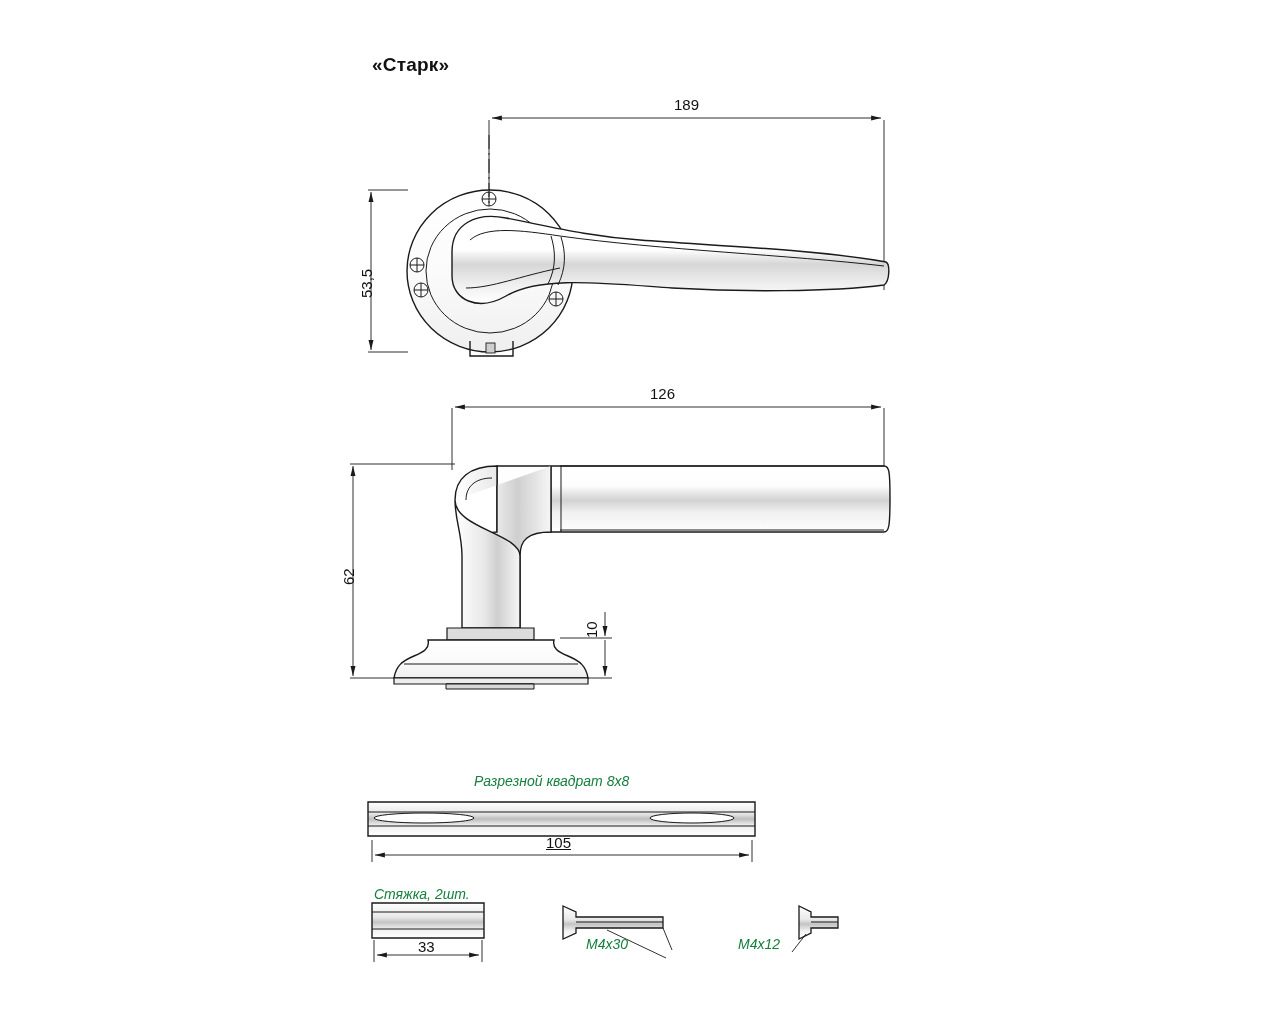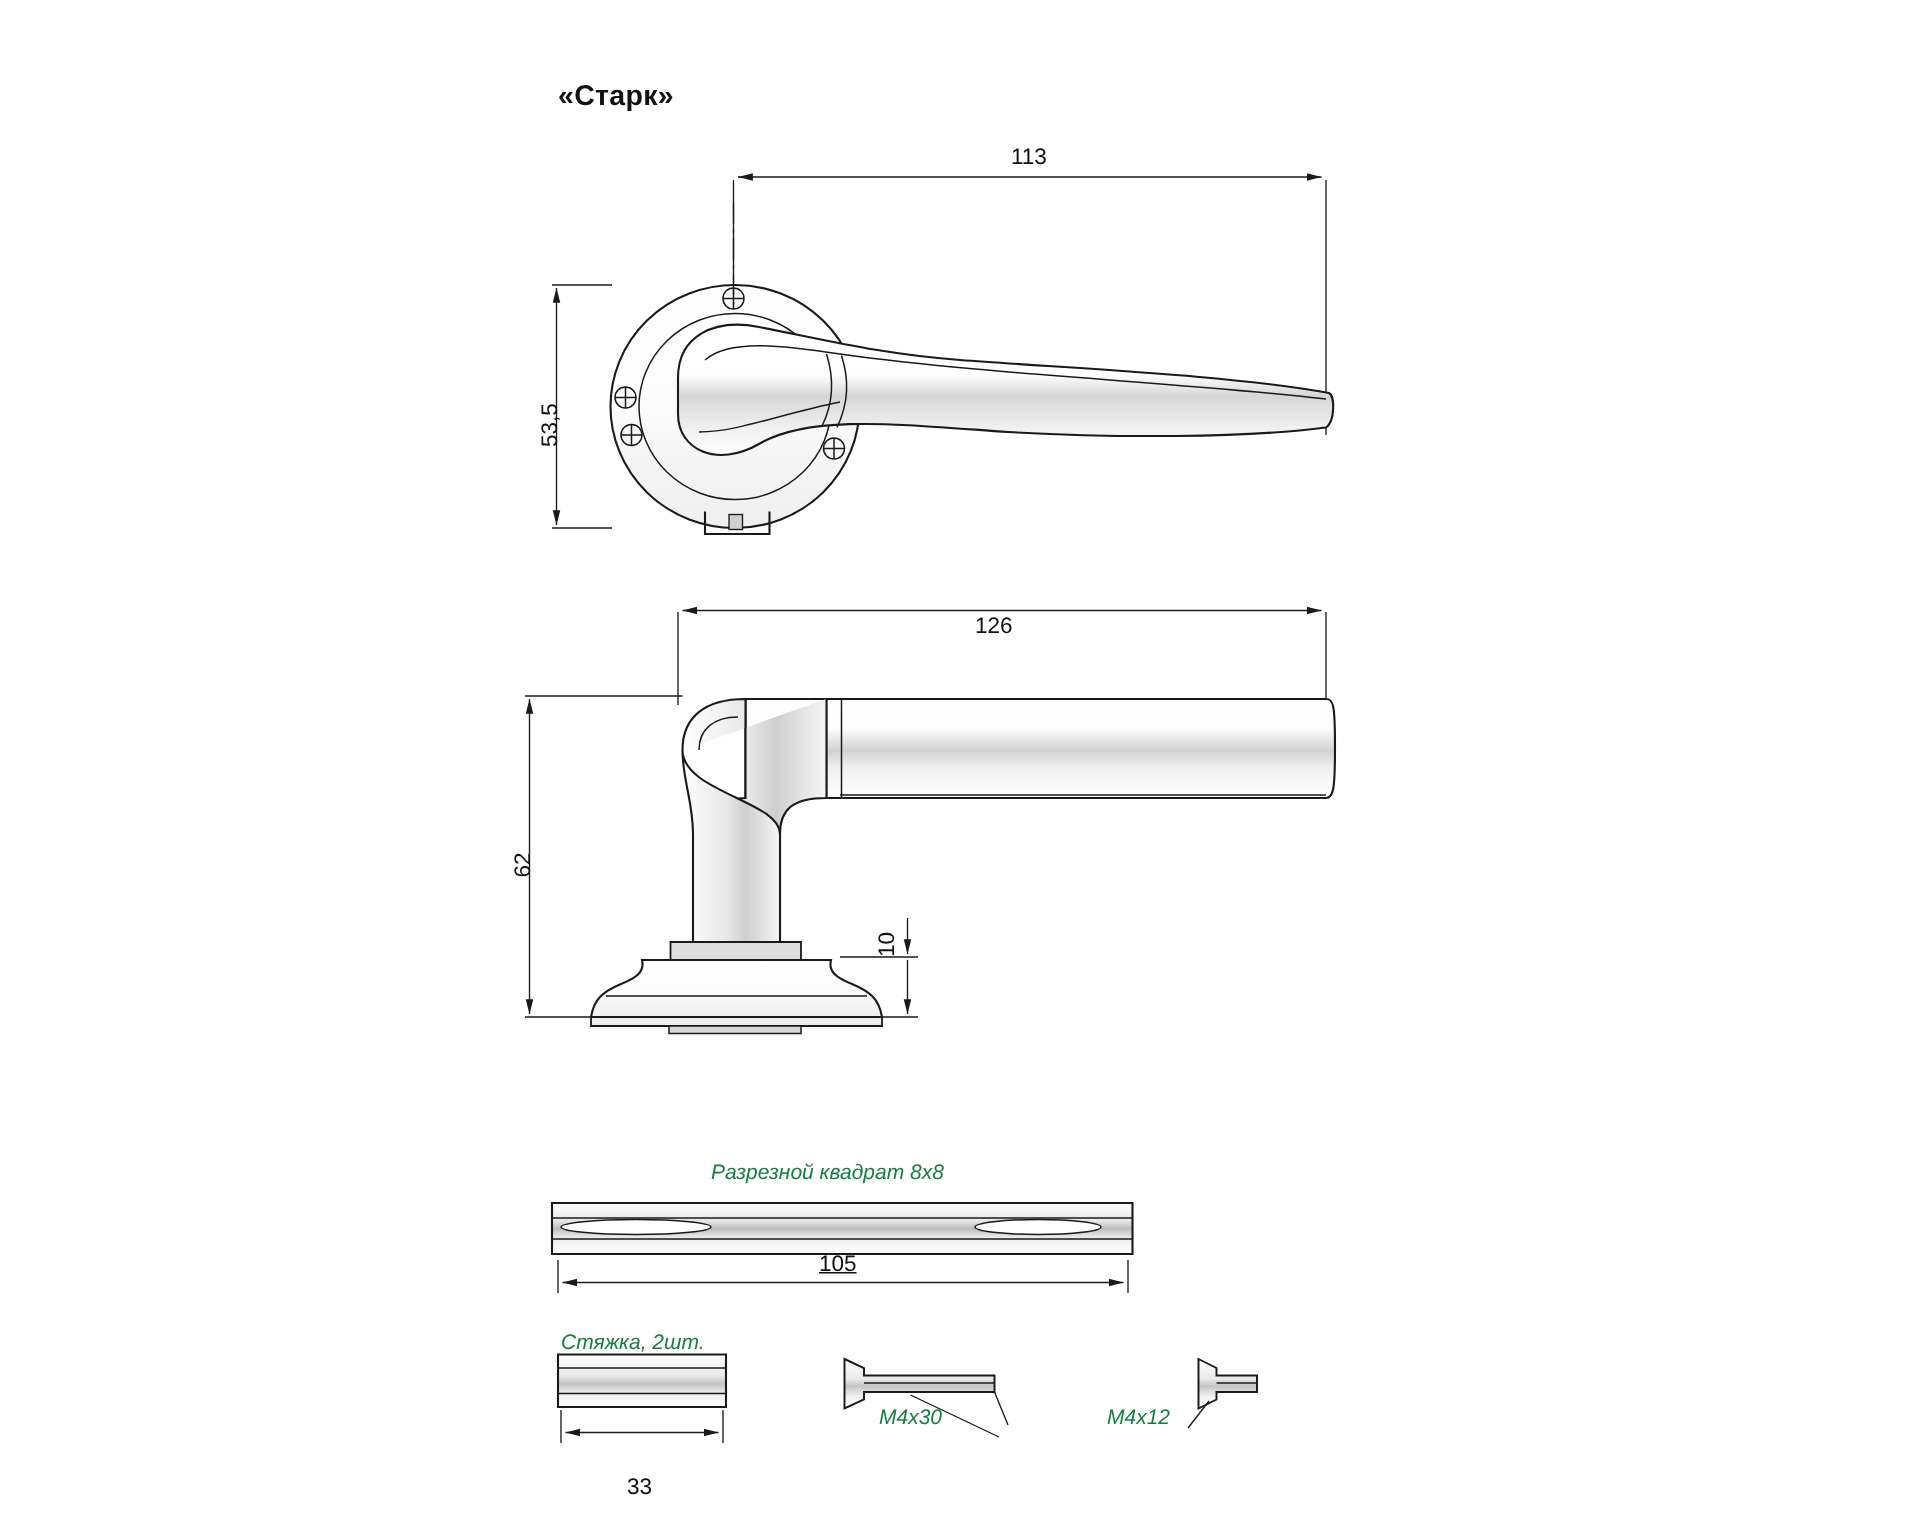--- a/index.html
+++ b/index.html
@@ -227,35 +227,35 @@
 
       <line class="ext" x1="607" y1="930" x2="666" y2="958"></line>
       <line class="ext" x1="663" y1="928" x2="672" y2="950"></line>
 
       <path d="M799,906 L811,912 L811,917 L838,917 L838,928 L811,928 L811,933 L799,939 Z" fill="url(#gTie)" stroke="#1a1a1a" stroke-width="1.3"></path>
       <line class="ln thin" x1="811" y1="922" x2="838" y2="922" stroke="#9a9a9a"></line>
       <line class="ext" x1="806" y1="934" x2="792" y2="952"></line>
     </g>
   </svg>
 
-  <div class="dim" style="left:674px; top:96px;">113</div>
+  <div class="dim" style="left:674px; top:96px;">189</div>
 
   <div class="dim vert" style="left:358px; top:298px;">53,5</div>
 
-  <div class="dim" style="left:650px; top:385px;margin-top:24px;">126</div>
+  <div class="dim" style="left:650px; top:385px;">126</div>
 
   <div class="dim vert" style="left:340px; top:585px;">62</div>
 
   <div class="dim vert" style="left:583px; top:638px;">10</div>
 
   <div class="note" style="left:474px; top:773px;">Разрезной квадрат 8x8</div>
 
   <div class="dim" style="left:546px; top:834px;text-decoration:underline;">105</div>
 
   <div class="note" style="left:374px; top:886px;">Стяжка, 2шт.</div>
 
-  <div class="dim" style="left:418px; top:938px;margin-top:45px;">33</div>
+  <div class="dim" style="left:418px; top:938px;">33</div>
 
   <div class="note" style="left:586px; top:936px;">M4x30</div>
 
   <div class="note" style="left:738px; top:936px;">M4x12</div>
 
 </div>
 
 </body></html>

